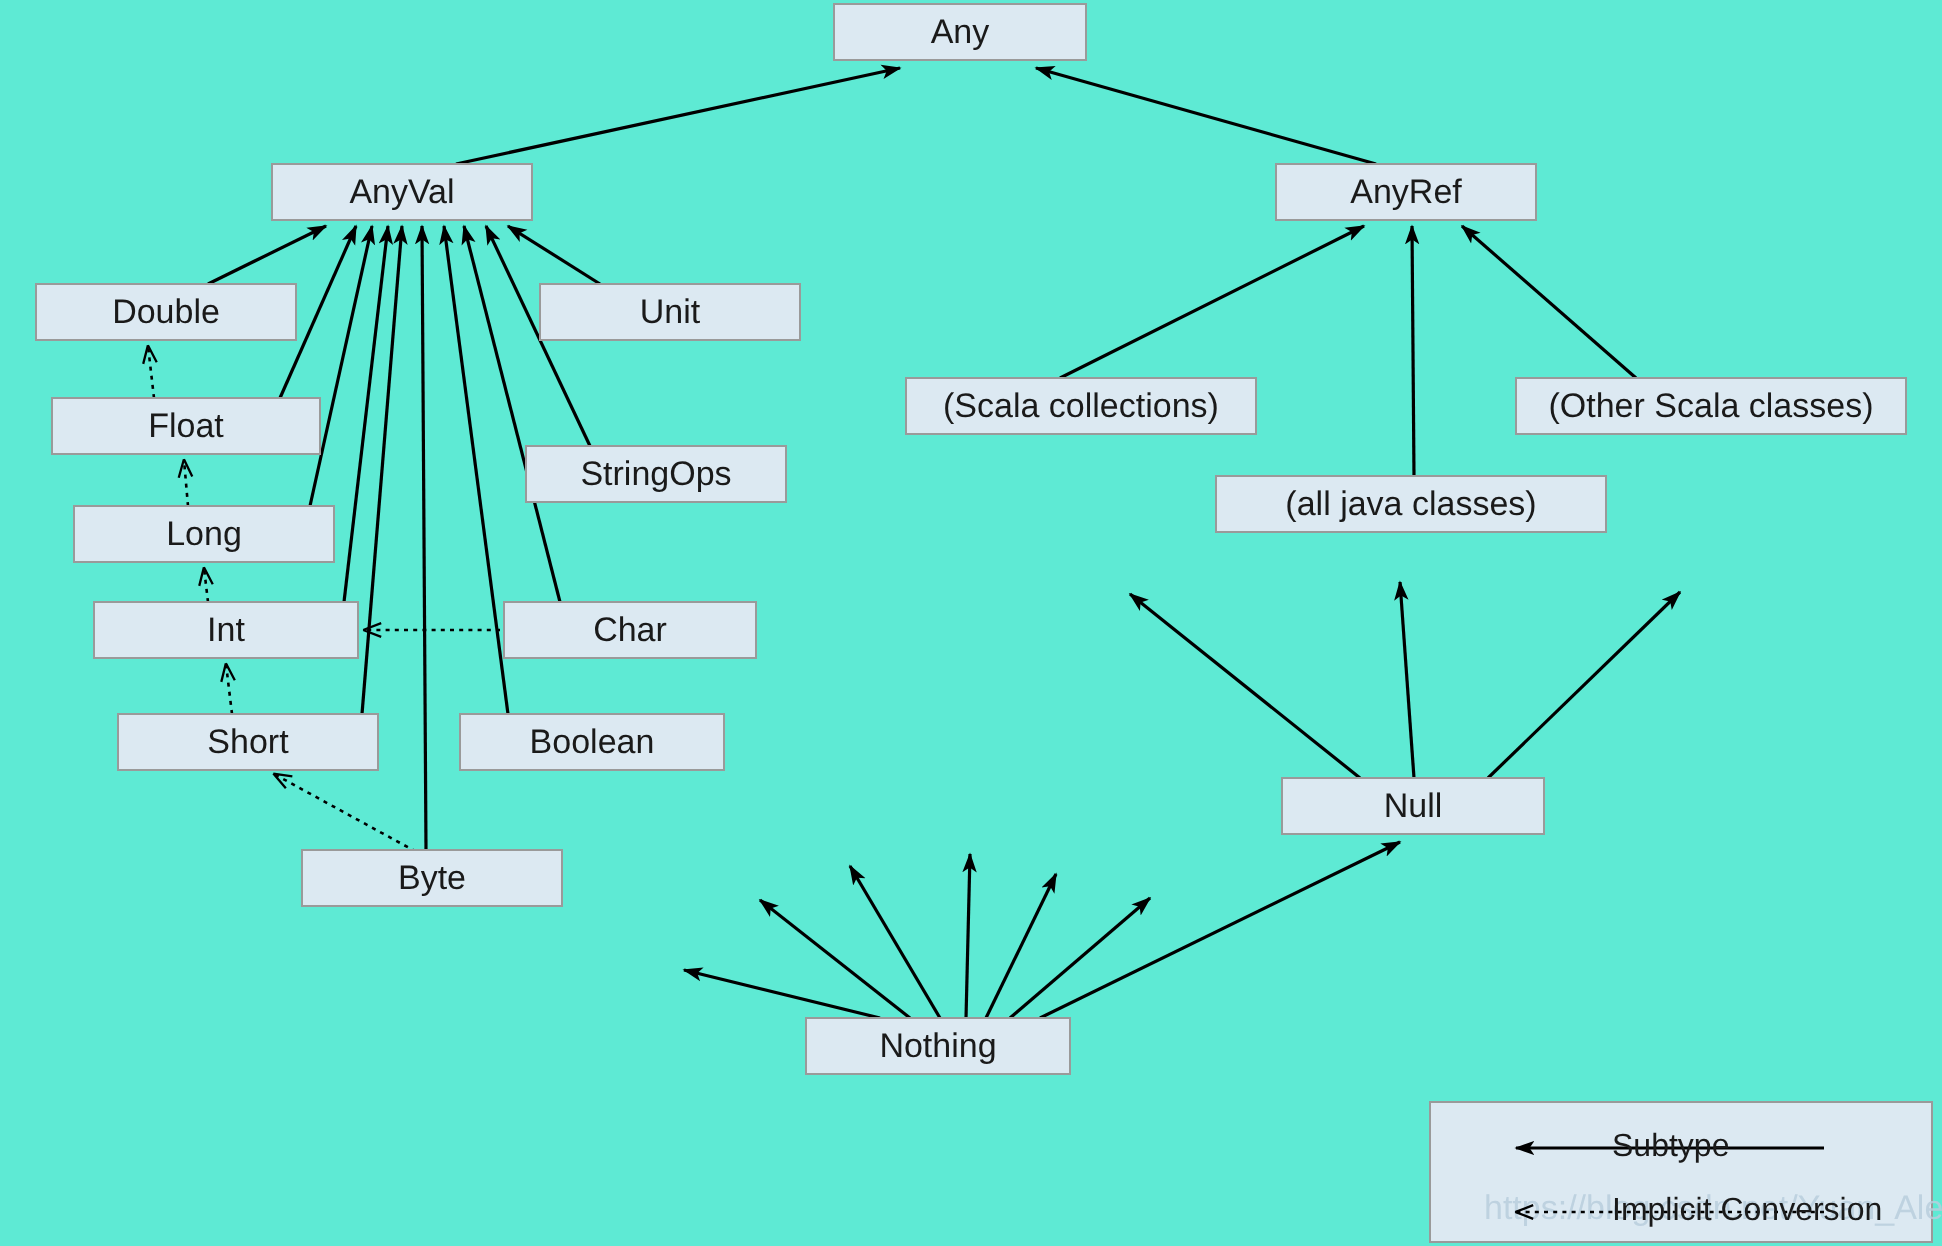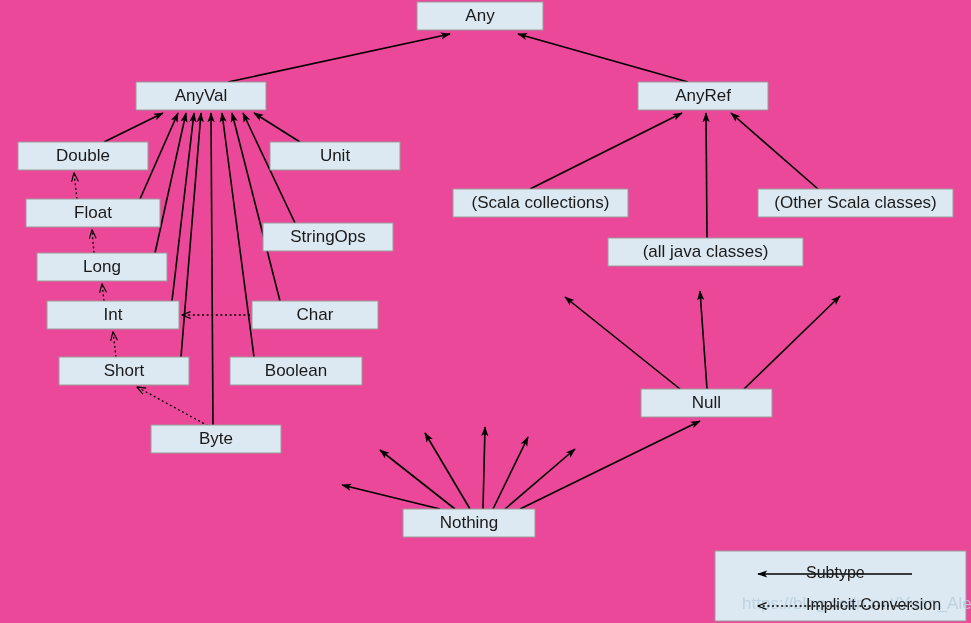--- a/index.html
+++ b/index.html
@@ -11,21 +11,21 @@
     width: 971px;
     height: 623px;
     font-family: "Liberation Sans", sans-serif;
     overflow: hidden;
     position: relative;
   }
   #diagram-root {
     position: relative;
     width: 971px;
     height: 623px;
-    background: #ec4899;
+    background: #5eead4;
   }
   svg#diagram-svg {
     position: absolute;
     top: 0;
     left: 0;
     width: 971px;
     height: 623px;
     display: block;
   }
   .node-box {

